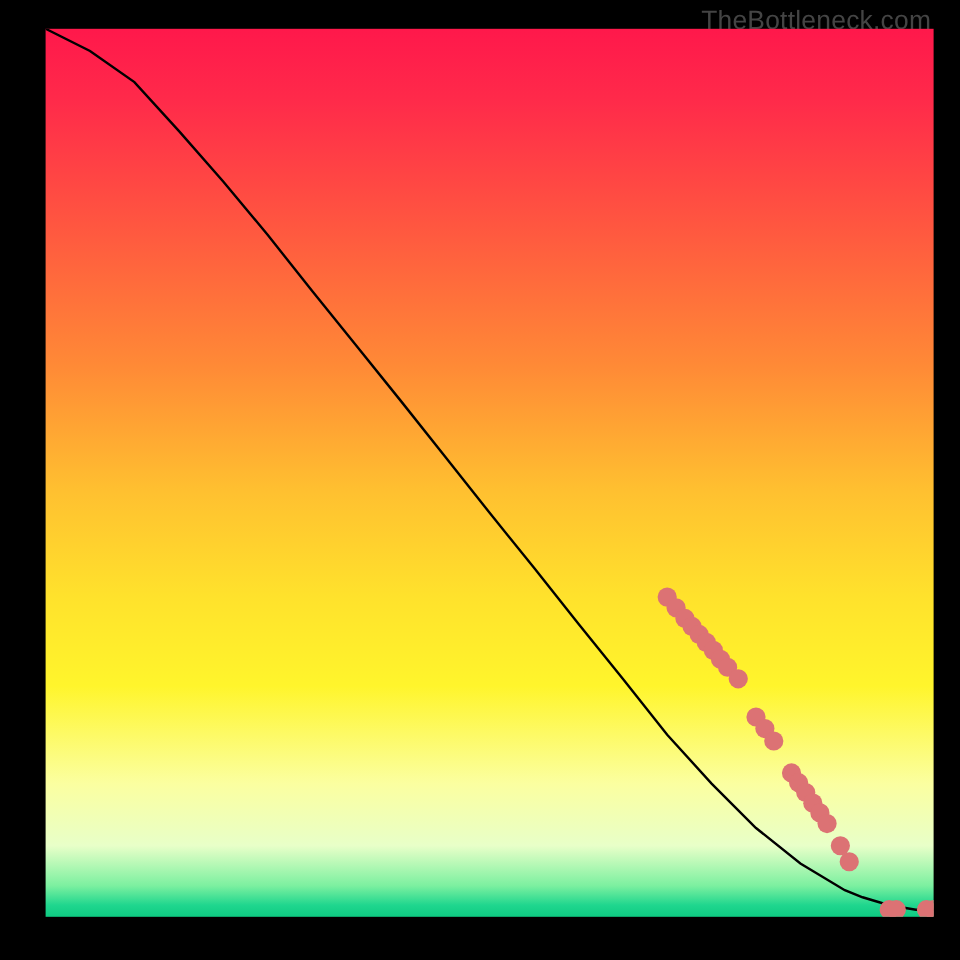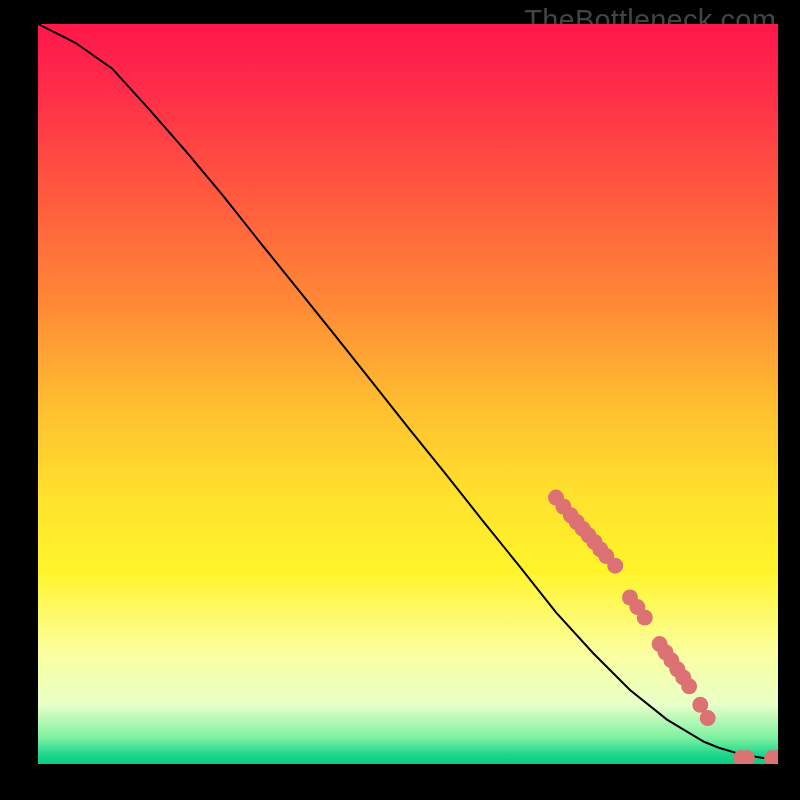--- a/index.html
+++ b/index.html
@@ -42,21 +42,21 @@
       #7cf0a0 96.5%,
       #1fd68e 98.7%,
       #0ecb82 100%
     );
   }
   .watermark {
     position: absolute;
     right: 24px;
     top: 4px;
     color: #444;
-    font-size: 29px;
+    font-size: 22px;
     font-weight: 500;
     letter-spacing: 0.2px;
     user-select: none;
   }
   svg {
     position: absolute;
     inset: 0;
   }
 </style>
 </head>

